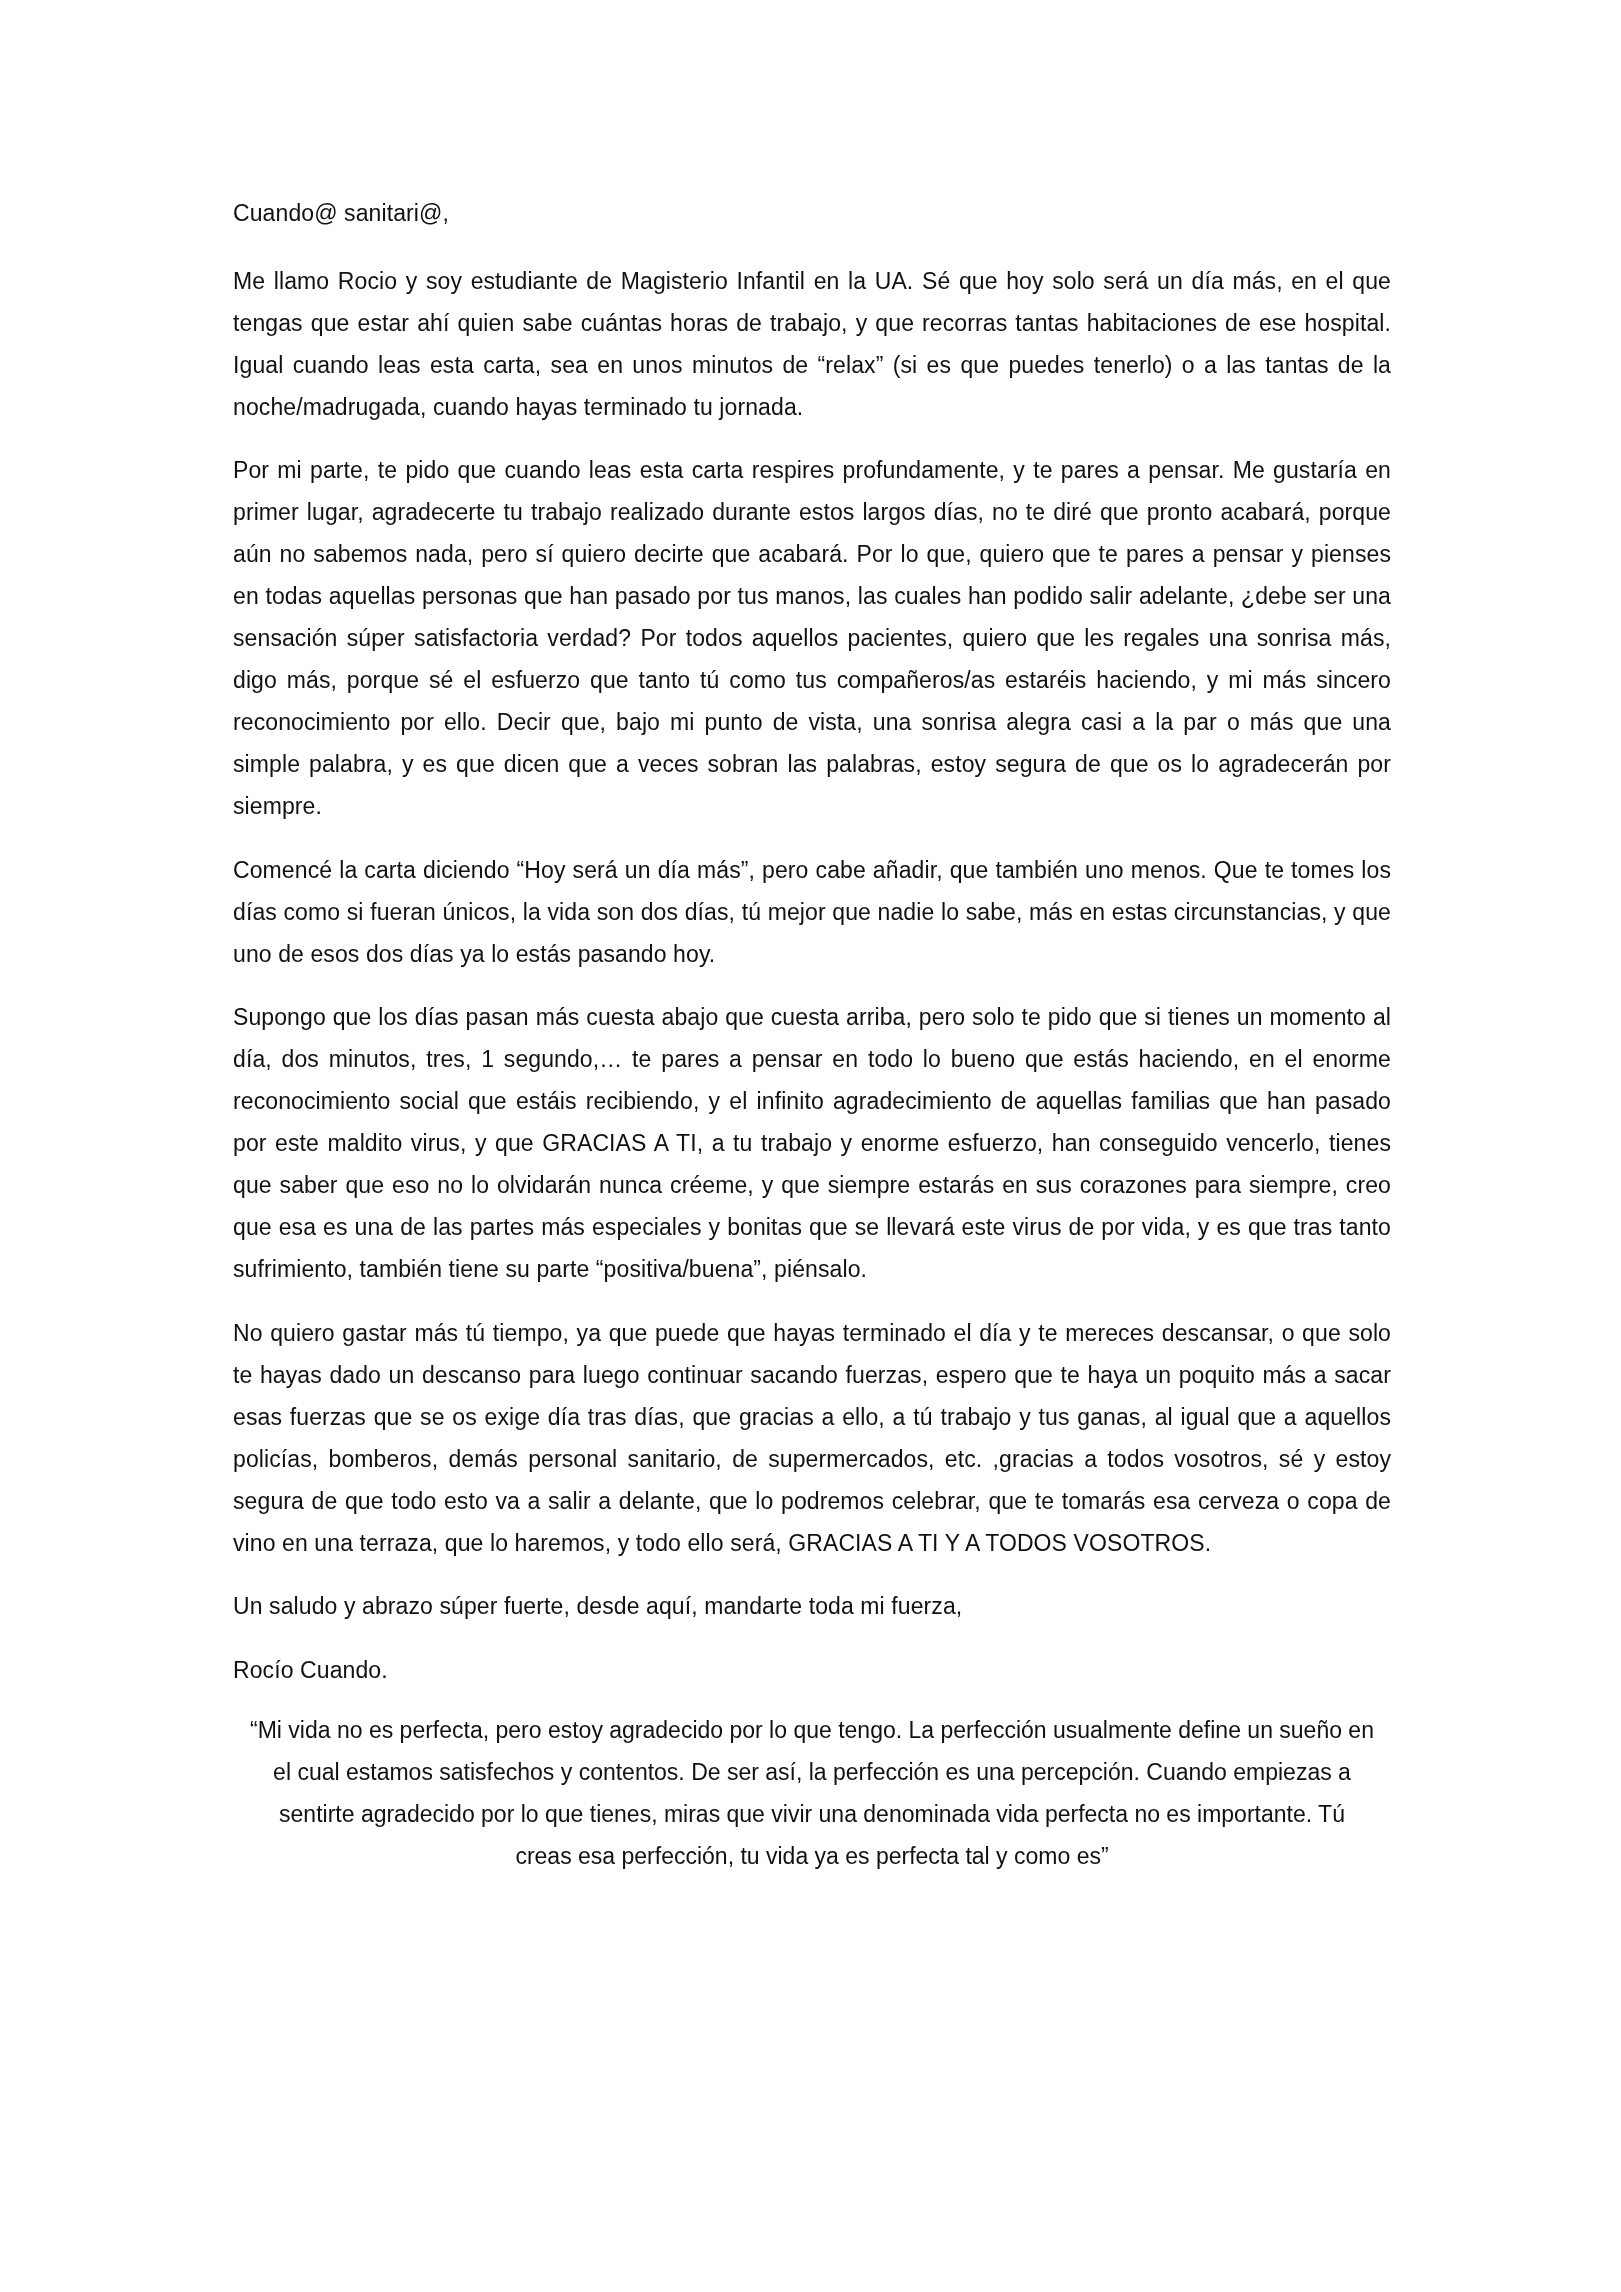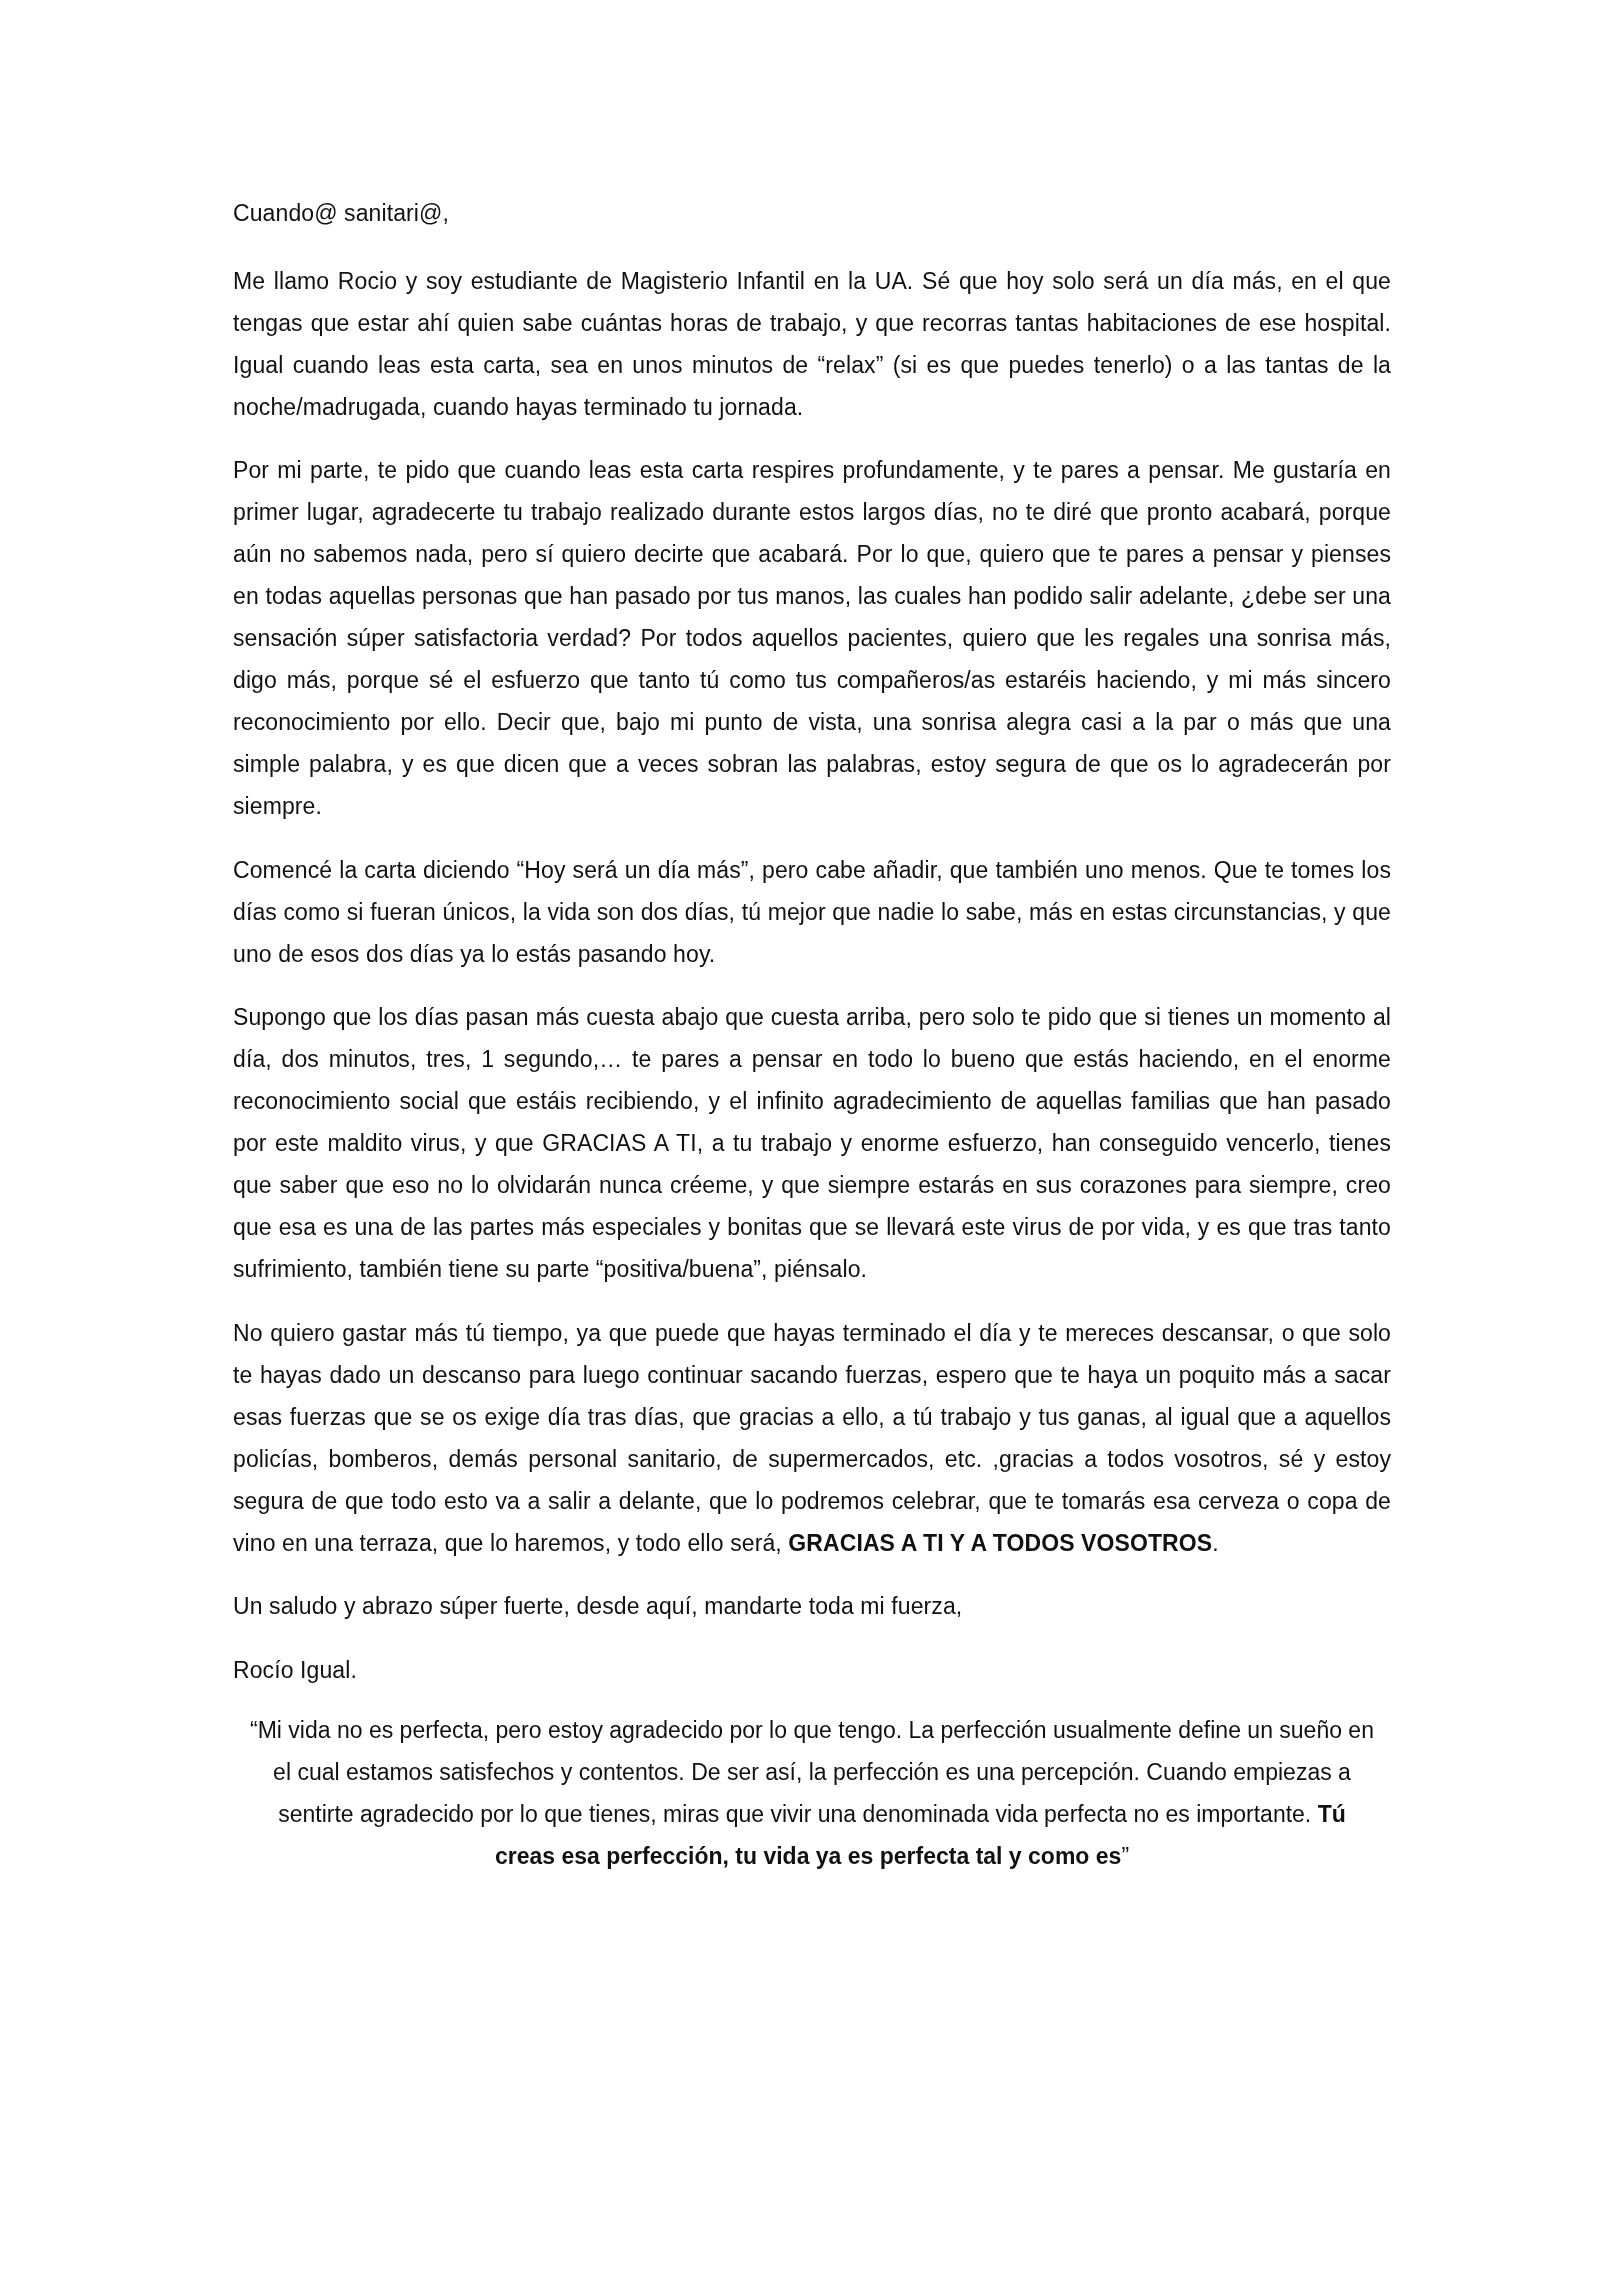--- a/index.html
+++ b/index.html
@@ -40,38 +40,38 @@
       margin-bottom: 17.6px;
     }
     .quote {
       margin: 4px auto;
       width: 1127px;
       font-size: 23px;
       line-height: 42px;
       text-align: center;
     }
     .bold {
-      font-weight: bold;
+      font-weight: normal;
     }
   </style>
 </head>
 <body>
 
 <div class="page">
   <p class="para greeting">Cuando@ sanitari@,</p>
 
   <p class="para">Me llamo Rocio y soy estudiante de Magisterio Infantil en la UA. Sé que hoy solo será un día más, en el que tengas que estar ahí quien sabe cuántas horas de trabajo, y que recorras tantas habitaciones de ese hospital. Igual cuando leas esta carta, sea en unos minutos de “relax” (si es que puedes tenerlo) o a las tantas de la noche/madrugada, cuando hayas terminado tu jornada.</p>
 
   <p class="para">Por mi parte, te pido que cuando leas esta carta respires profundamente, y te pares a pensar. Me gustaría en primer lugar, agradecerte tu trabajo realizado durante estos largos días, no te diré que pronto acabará, porque aún no sabemos nada, pero sí quiero decirte que acabará. Por lo que, quiero que te pares a pensar y pienses en todas aquellas personas que han pasado por tus manos, las cuales han podido salir adelante, ¿debe ser una sensación súper satisfactoria verdad? Por todos aquellos pacientes, quiero que les regales una sonrisa más, digo más, porque sé el esfuerzo que tanto tú como tus compañeros/as estaréis haciendo, y mi más sincero reconocimiento por ello. Decir que, bajo mi punto de vista, una sonrisa alegra casi a la par o más que una simple palabra, y es que dicen que a veces sobran las palabras, estoy segura de que os lo agradecerán por siempre.</p>
 
   <p class="para">Comencé la carta diciendo “Hoy será un día más”, pero cabe añadir, que también uno menos. Que te tomes los días como si fueran únicos, la vida son dos días, tú mejor que nadie lo sabe, más en estas circunstancias, y que uno de esos dos días ya lo estás pasando hoy.</p>
 
   <p class="para">Supongo que los días pasan más cuesta abajo que cuesta arriba, pero solo te pido que si tienes un momento al día, dos minutos, tres, 1 segundo,… te pares a pensar en todo lo bueno que estás haciendo, en el enorme reconocimiento social que estáis recibiendo, y el infinito agradecimiento de aquellas familias que han pasado por este maldito virus, y que GRACIAS A TI, a tu trabajo y enorme esfuerzo, han conseguido vencerlo, tienes que saber que eso no lo olvidarán nunca créeme, y que siempre estarás en sus corazones para siempre, creo que esa es una de las partes más especiales y bonitas que se llevará este virus de por vida, y es que tras tanto sufrimiento, también tiene su parte “positiva/buena”, piénsalo.</p>
 
   <p class="para"><span>No quiero gastar más tú tiempo, ya que puede que hayas terminado el día y te mereces descansar, o que solo te hayas dado un descanso para luego continuar sacando fuerzas, espero que te haya un poquito más a sacar esas fuerzas que se os exige día tras días, que gracias a ello, a tú trabajo y tus ganas, al igual que a aquellos policías, bomberos, demás personal sanitario, de supermercados, etc. ,gracias a todos vosotros, sé y estoy segura de que todo esto va a salir a delante, que lo podremos celebrar, que te tomarás esa cerveza o copa de vino en una terraza, que lo haremos, y todo ello será, </span><span class="bold">GRACIAS A TI Y A TODOS VOSOTROS</span><span>.</span></p>
 
   <p class="para closing">Un saludo y abrazo súper fuerte, desde aquí, mandarte toda mi fuerza,</p>
 
-  <p class="para signature">Rocío Igual.</p>
+  <p class="para signature">Rocío Cuando.</p>
 
   <p class="quote"><span>“Mi vida no es perfecta, pero estoy agradecido por lo que tengo. La perfección usualmente define un sueño en el cual estamos satisfechos y contentos. De ser así, la perfección es una percepción. Cuando empiezas a sentirte agradecido por lo que tienes, miras que vivir una denominada vida perfecta no es importante. </span><span class="bold">Tú creas esa perfección, tu vida ya es perfecta tal y como es</span><span>”</span></p>
 </div>
 
 
 </body></html>

